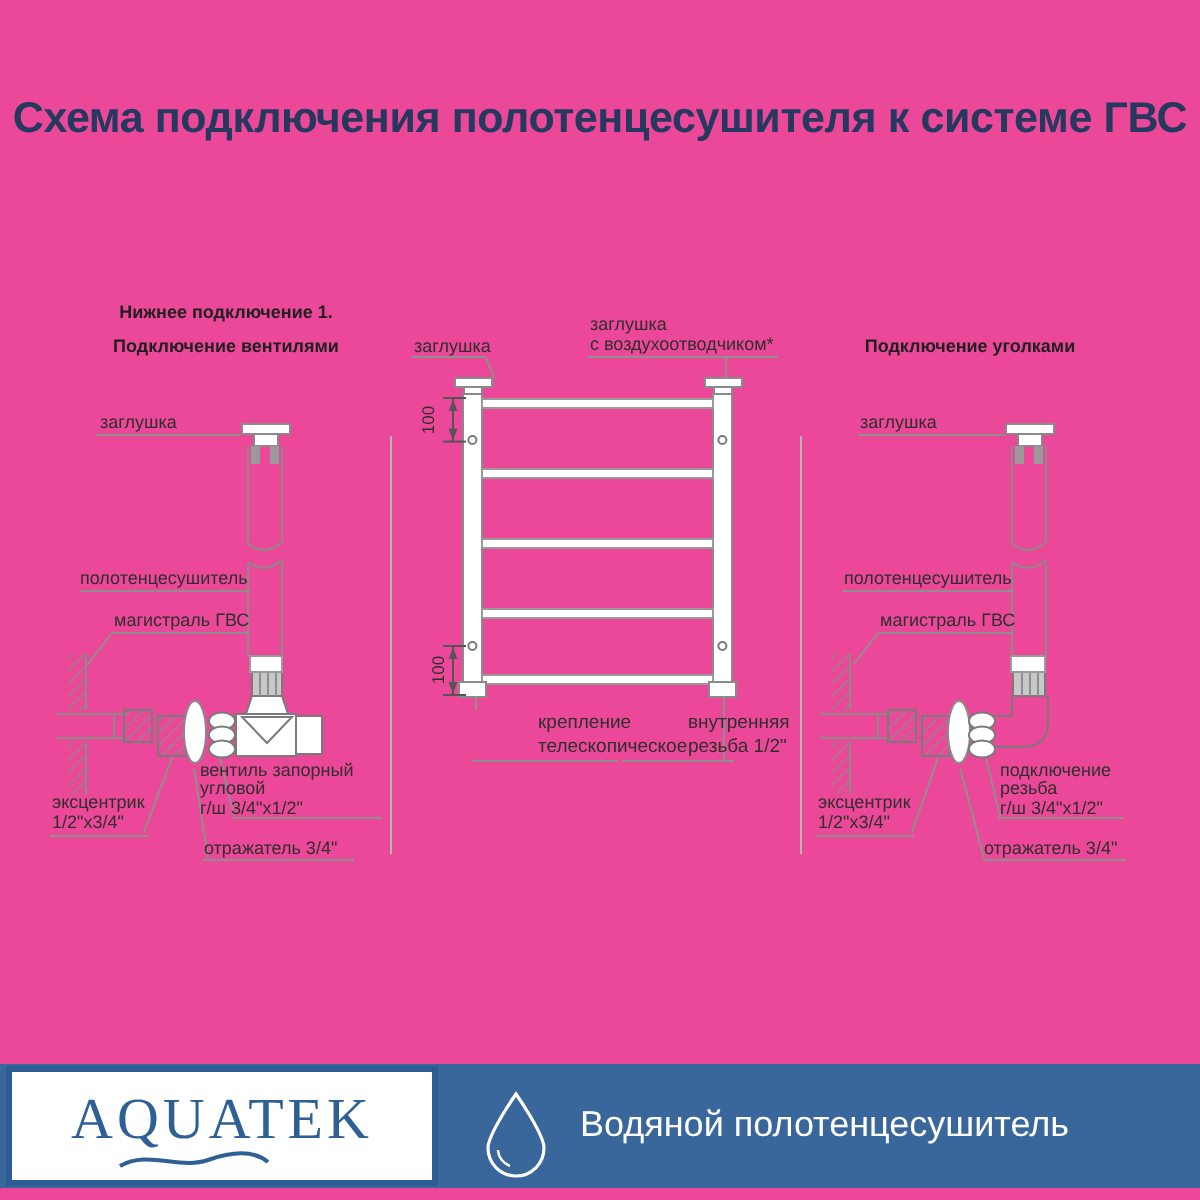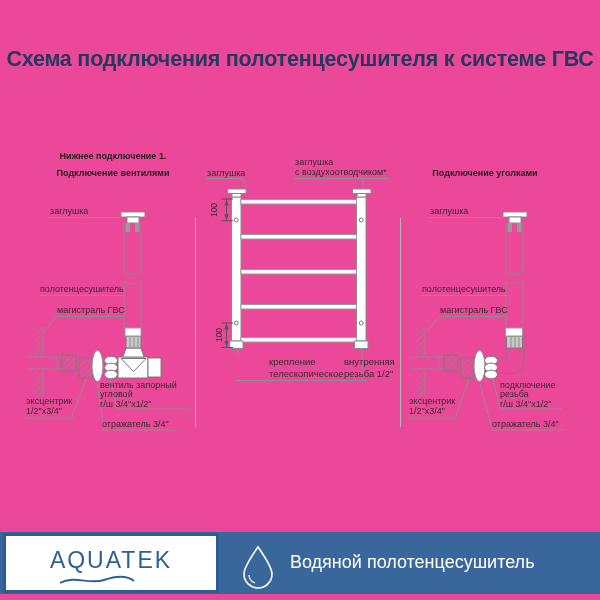--- a/index.html
+++ b/index.html
@@ -12,21 +12,21 @@
   .lbl{position:absolute;font-size:9px;line-height:9.6px;color:#2f2f2f;white-space:nowrap;}
   .lbl-lg{position:absolute;font-size:9.5px;line-height:11.5px;color:#2f2f2f;white-space:nowrap;margin-left:32px;}
   .lbl2{position:absolute;font-size:9px;line-height:10px;color:#2f2f2f;white-space:nowrap;}
   .dim{position:absolute;width:30px;height:10px;text-align:center;font-size:8.5px;color:#2f2f2f;
        transform:rotate(-90deg);}
   .art{position:absolute;left:0;top:0;}
   .footer-bar{position:absolute;left:0;top:532px;width:600px;height:62px;background:#3A679B;}
   .logo-box{position:absolute;left:3px;top:533px;width:216px;height:60px;background:#ffffff;
             border:3px solid #2B5C94;box-sizing:border-box;display:flex;align-items:center;
             justify-content:center;}
-  .brand{font-family:Liberation Sans, sans-serif;font-size:23px;color:#2E6095;letter-spacing:2px;
+  .brand{font-family:Liberation Serif, serif;font-size:29px;color:#2E6095;letter-spacing:2px;
          margin-top:-6px;}
   .brand-wave{position:absolute;left:52px;top:38px;}
   .drop{position:absolute;left:242px;top:545px;}
   .tagline{position:absolute;left:290px;top:551.5px;font-size:18px;color:#ffffff;white-space:nowrap;}
 </style>
 </head>
 <body>
 
 <div class="page">
 

